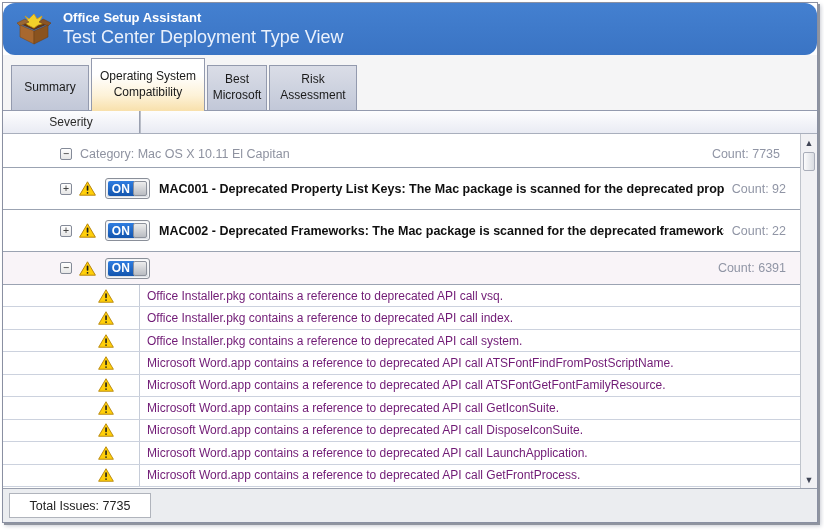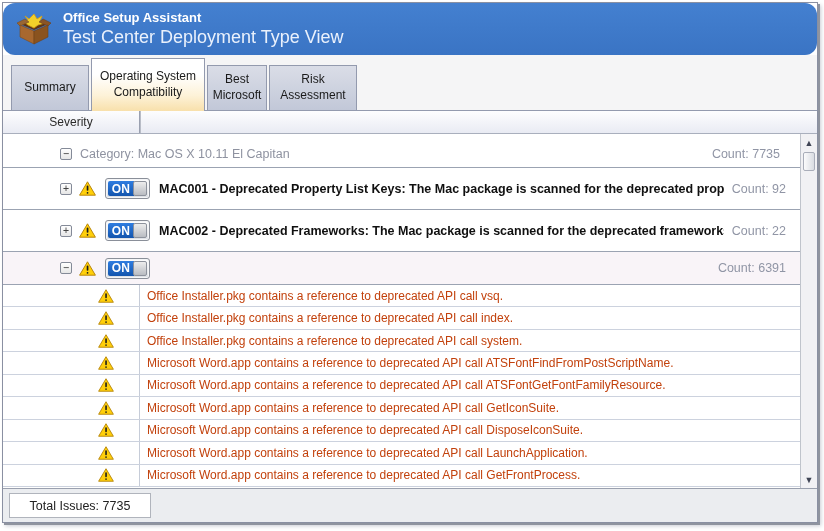--- a/index.html
+++ b/index.html
@@ -49,21 +49,21 @@
     background:linear-gradient(#ffffff,#e6e6e6); color:#444; font-size:10px; line-height:10px;
     display:flex; align-items:center; justify-content:center; font-family:"DejaVu Sans Mono", monospace;
   }
   .cat-label { margin-left:8px; }
   .warn { width:17px; height:15px; flex:0 0 auto; margin-left:7px; }
   
   .toggle { width:45px; height:21px; margin-left:9px; flex:0 0 auto; border:1px solid #8a8f99; border-radius:3px; background:linear-gradient(#ffffff,#dcdfe4); padding:2px; display:flex; box-shadow:inset 0 0 0 1px #f4f5f7; }
   .toggle-on { flex:1; background:linear-gradient(#2f7de0,#1355ae); border-radius:2px 0 0 2px; color:#ffffff; font-size:12px; font-weight:bold; display:flex; align-items:center; justify-content:center; letter-spacing:0.3px; }
   .toggle-knob { width:14px; background:linear-gradient(#ededed,#b9bcc2); border:1px solid #8d929c; border-radius:2px; margin-left:-1px; }
   
-  .row-issue { height:22.45px; border-bottom:1px solid #ccd2de; font-size:12px; color:#c2410c; }
+  .row-issue { height:22.45px; border-bottom:1px solid #ccd2de; font-size:12px; color:#701a75; }
   .issue-sev { width:137px; height:100%; border-right:1px solid #c6ccd8; display:flex; align-items:center; flex:0 0 auto; }
   .issue-sev .warn { margin-left:95px; width:16px; height:14px; }
   .issue-msg { padding-left:7px; white-space:nowrap; overflow:hidden; }
   
   .scrollbar { position:absolute; right:0; top:0; bottom:0; width:17px; background:#f1f1f4; border-left:1px solid #c0c4cc; display:flex; flex-direction:column; }
   .sb-btn { height:17px; display:flex; align-items:center; justify-content:center; color:#3f4454; font-size:9px; flex:0 0 auto; }
   .sb-thumb { height:19px; margin:1px 2px; background:linear-gradient(90deg,#fbfbfc,#d9dce2); border:1px solid #a9adb9; border-radius:2px; flex:0 0 auto; }
   .sb-track { flex:1; }
   
   .statusbar { height:34px; background:#ebedf0; border-top:1px solid #9aa0ae; display:flex; align-items:center; padding-left:6px; flex:0 0 auto; }

